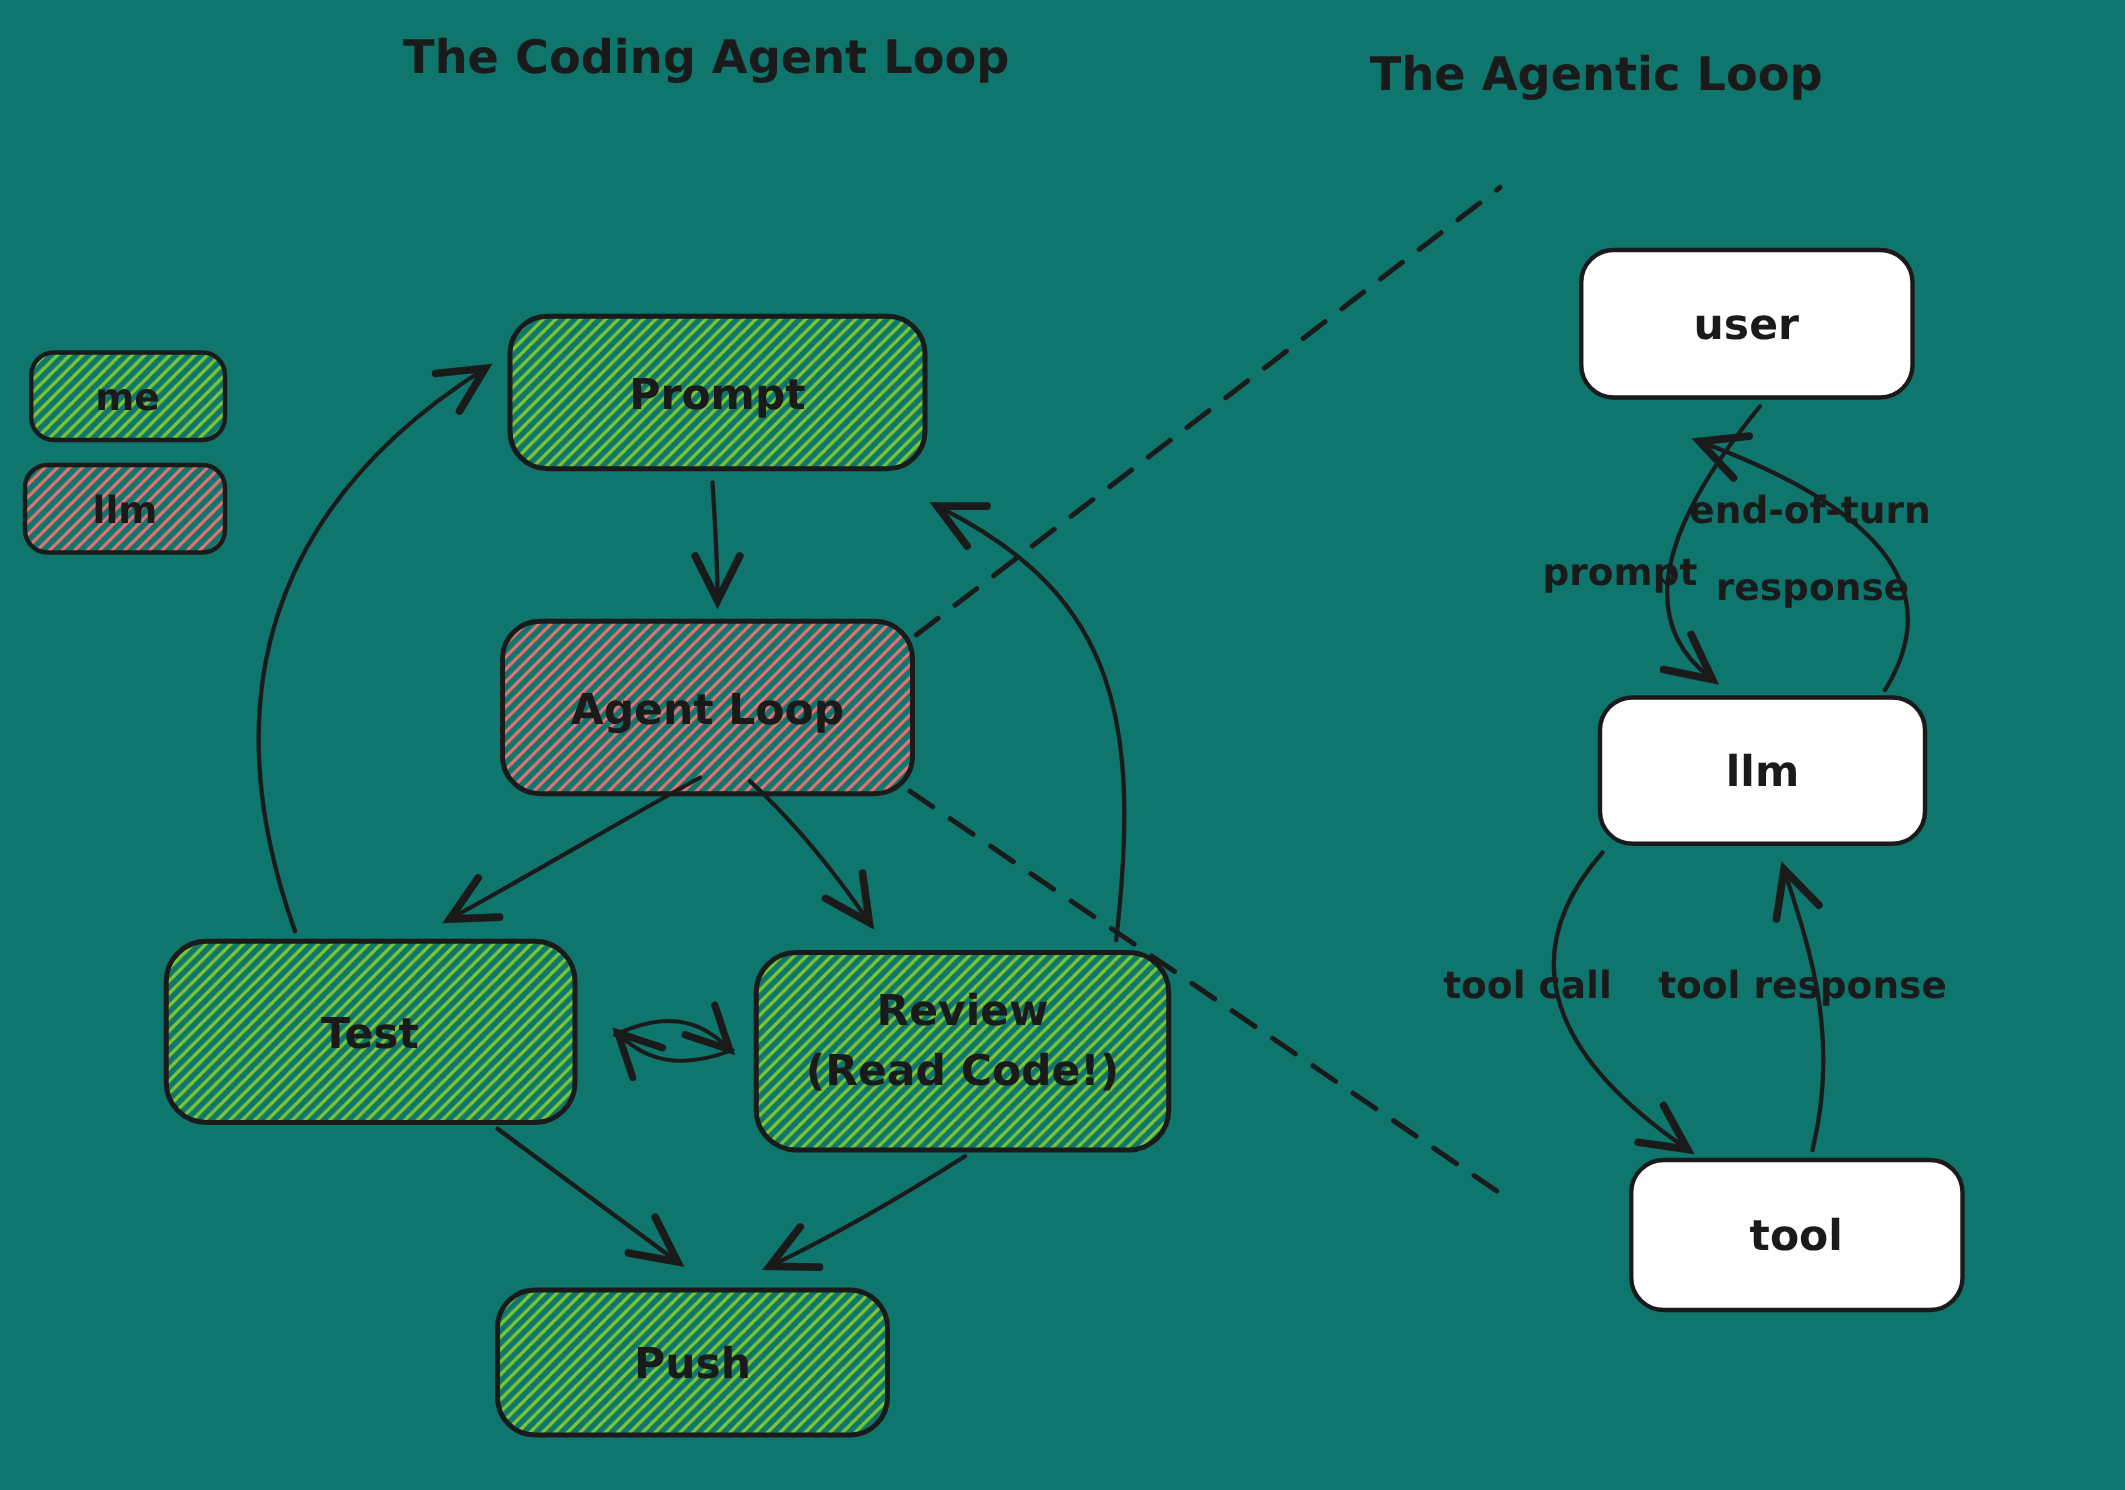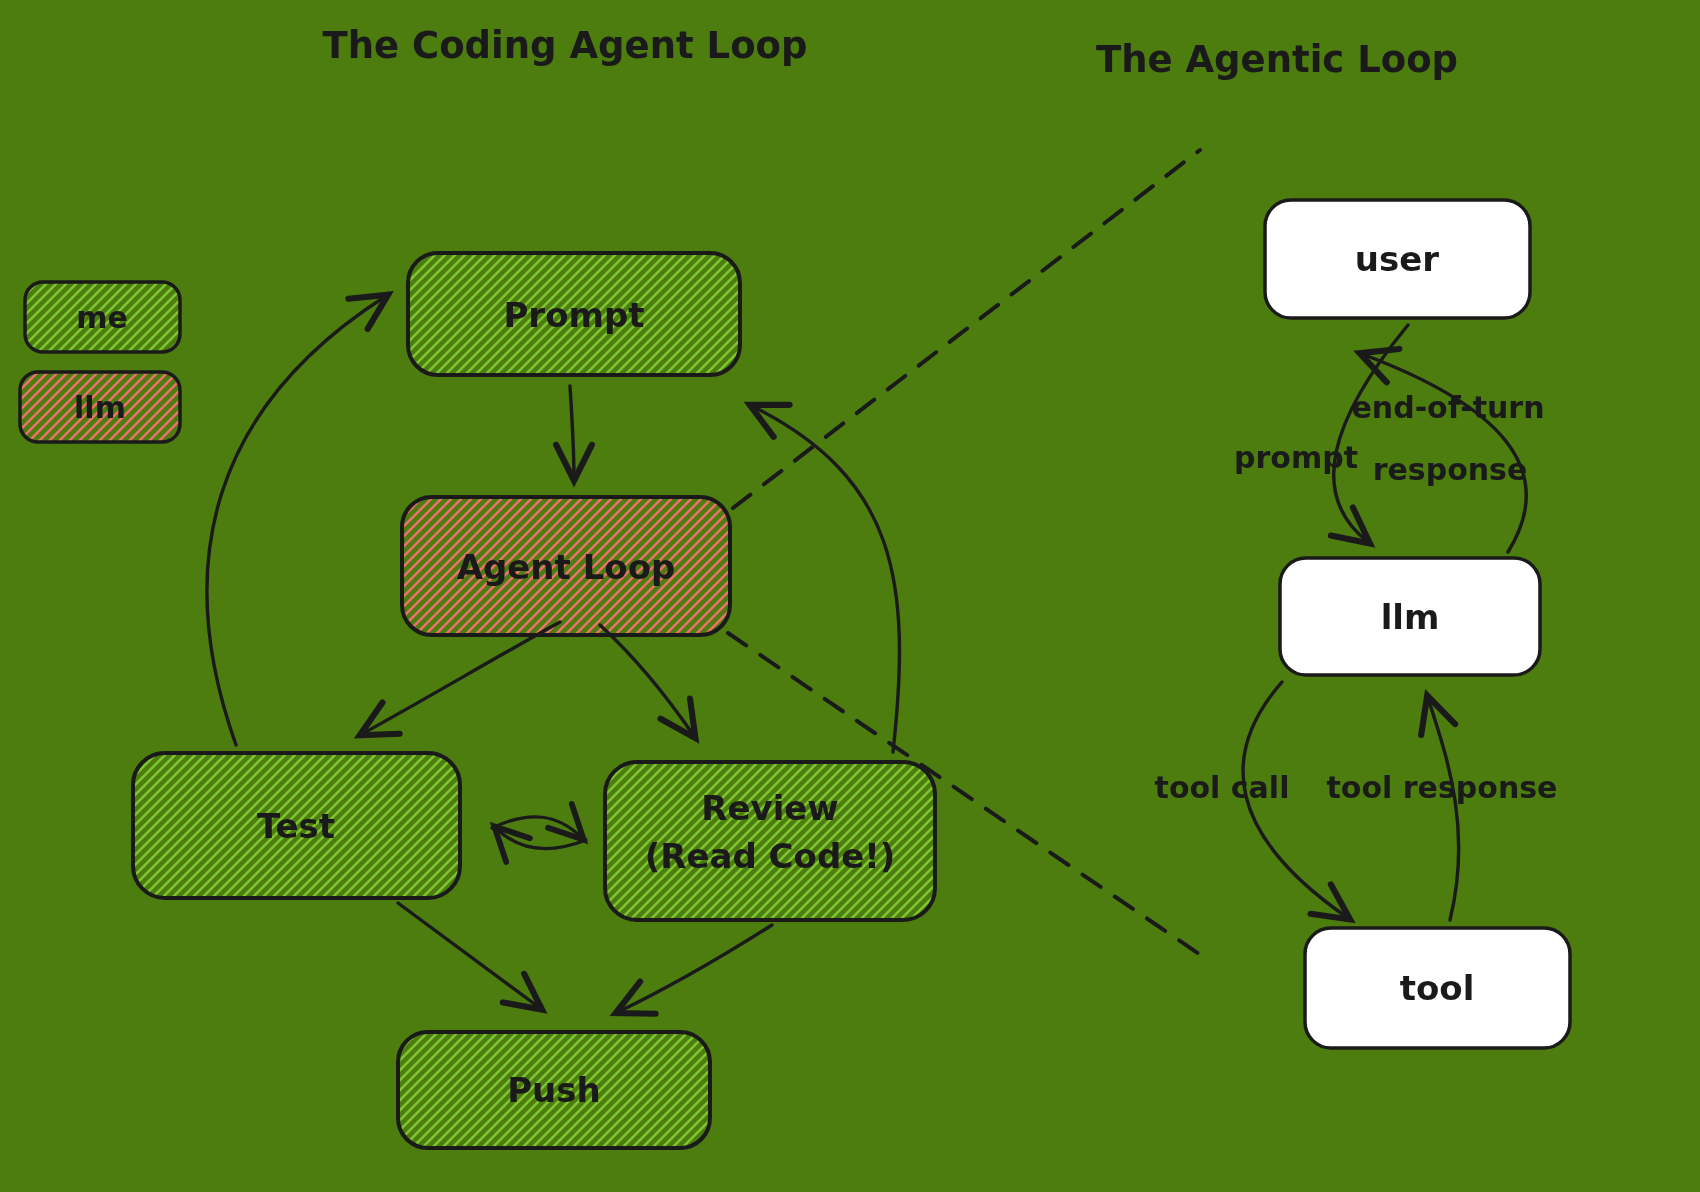--- a/index.html
+++ b/index.html
@@ -1,16 +1,16 @@
 <!DOCTYPE html>
 <html><head>
 <meta charset="utf-8">
 <style>
   html,body{margin:0;padding:0;background:#ffffff;}
-  .canvas-wrap{width:1700px;height:1192px;position:relative;background:#4d7c0f;overflow:hidden;}
+  .canvas-wrap{width:1700px;height:1192px;position:relative;background:#0f766e;overflow:hidden;}
   svg{display:block;}
   text{font-family:"DejaVu Sans", sans-serif;fill:#1a1a1a;}
   .title{font-size:37px;font-weight:bold;}
   .node-label{font-size:34px;font-weight:600;}
   .small-label{font-size:30px;font-weight:600;}
   .edge-label{font-size:30px;font-weight:600;}
   .ink{stroke:#1a1a1a;fill:none;stroke-linecap:round;stroke-linejoin:round;}
 </style>
 </head>
 <body>

